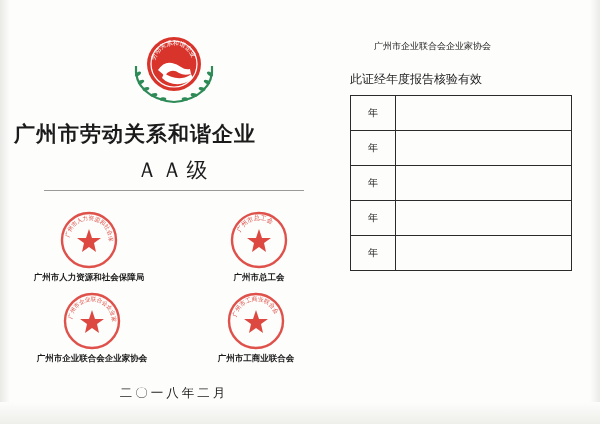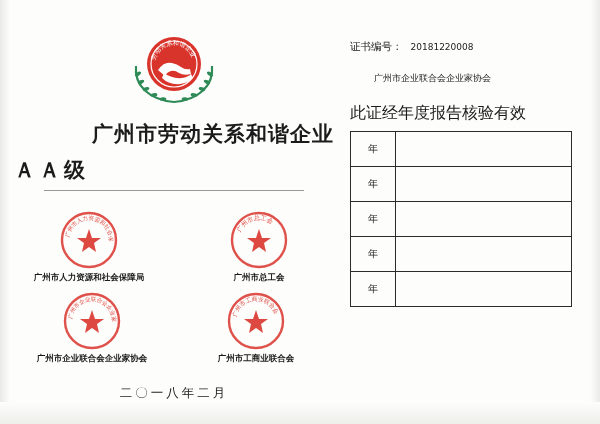--- a/index.html
+++ b/index.html
@@ -32,31 +32,32 @@
   .left-pane{
     position:absolute;left:14px;top:30px;width:320px;height:370px;
   }
   .emblem{
     position:relative;
     width:120px;height:78px;
     margin:0 auto 6px auto;
   }
   .emblem svg{display:block;}
   .main-title{
-    text-align:right;
+    text-align:left;
     font-size:21px;
     letter-spacing:1px;
     color:#1b1b1b;
     font-weight:700;
     margin-top:12px;
     font-family:Liberation Serif, serif;
   }
   .grade{
+    text-align:center;
     font-size:21px;
-    font-weight:700;
+    font-weight:400;
     letter-spacing:4px;
     color:#1b1b1b;
     margin-top:8px;
   }
   .title-underline{
     width:260px;height:1px;background:#9a9a9a;
     margin:6px auto 0 auto;
   }
 
   
@@ -96,21 +97,21 @@
     margin-bottom:18px;
   }
   .field-label{
     font-size:10.5px;color:#1b1b1b;white-space:nowrap;
   }
   .field-value{
     font-size:9px;color:#1b1b1b;margin-left:8px;
   }
   .field-value.indent{margin-left:24px;font-size:9px;}
   .notice{
-    font-size:16px;color:#1b1b1b;margin-top:18px;margin-bottom:7px;
+    font-size:12px;color:#1b1b1b;margin-top:18px;margin-bottom:7px;
   }
   table.verify{
     border-collapse:collapse;
     width:215px;
     table-layout:fixed;
   }
   table.verify td{
     border:1px solid #2b2b2b;
     height:32px;
   }
@@ -245,24 +246,20 @@
         </div>
 
       </div>
     </div>
 
     <div class="issue-date">二〇一八年二月</div>
   </div>
 
   <div class="right-pane">
 
-    <div class="field-row">
-      <span class="field-label">证书编号：</span>
-      <span class="field-value">20181220008</span>
-    </div>
 
     <div class="field-row">
       <span class="field-value indent">广州市企业联合会企业家协会</span>
     </div>
 
     <div class="notice">此证经年度报告核验有效</div>
 
     <table class="verify">
       <tbody>
           <tr>

